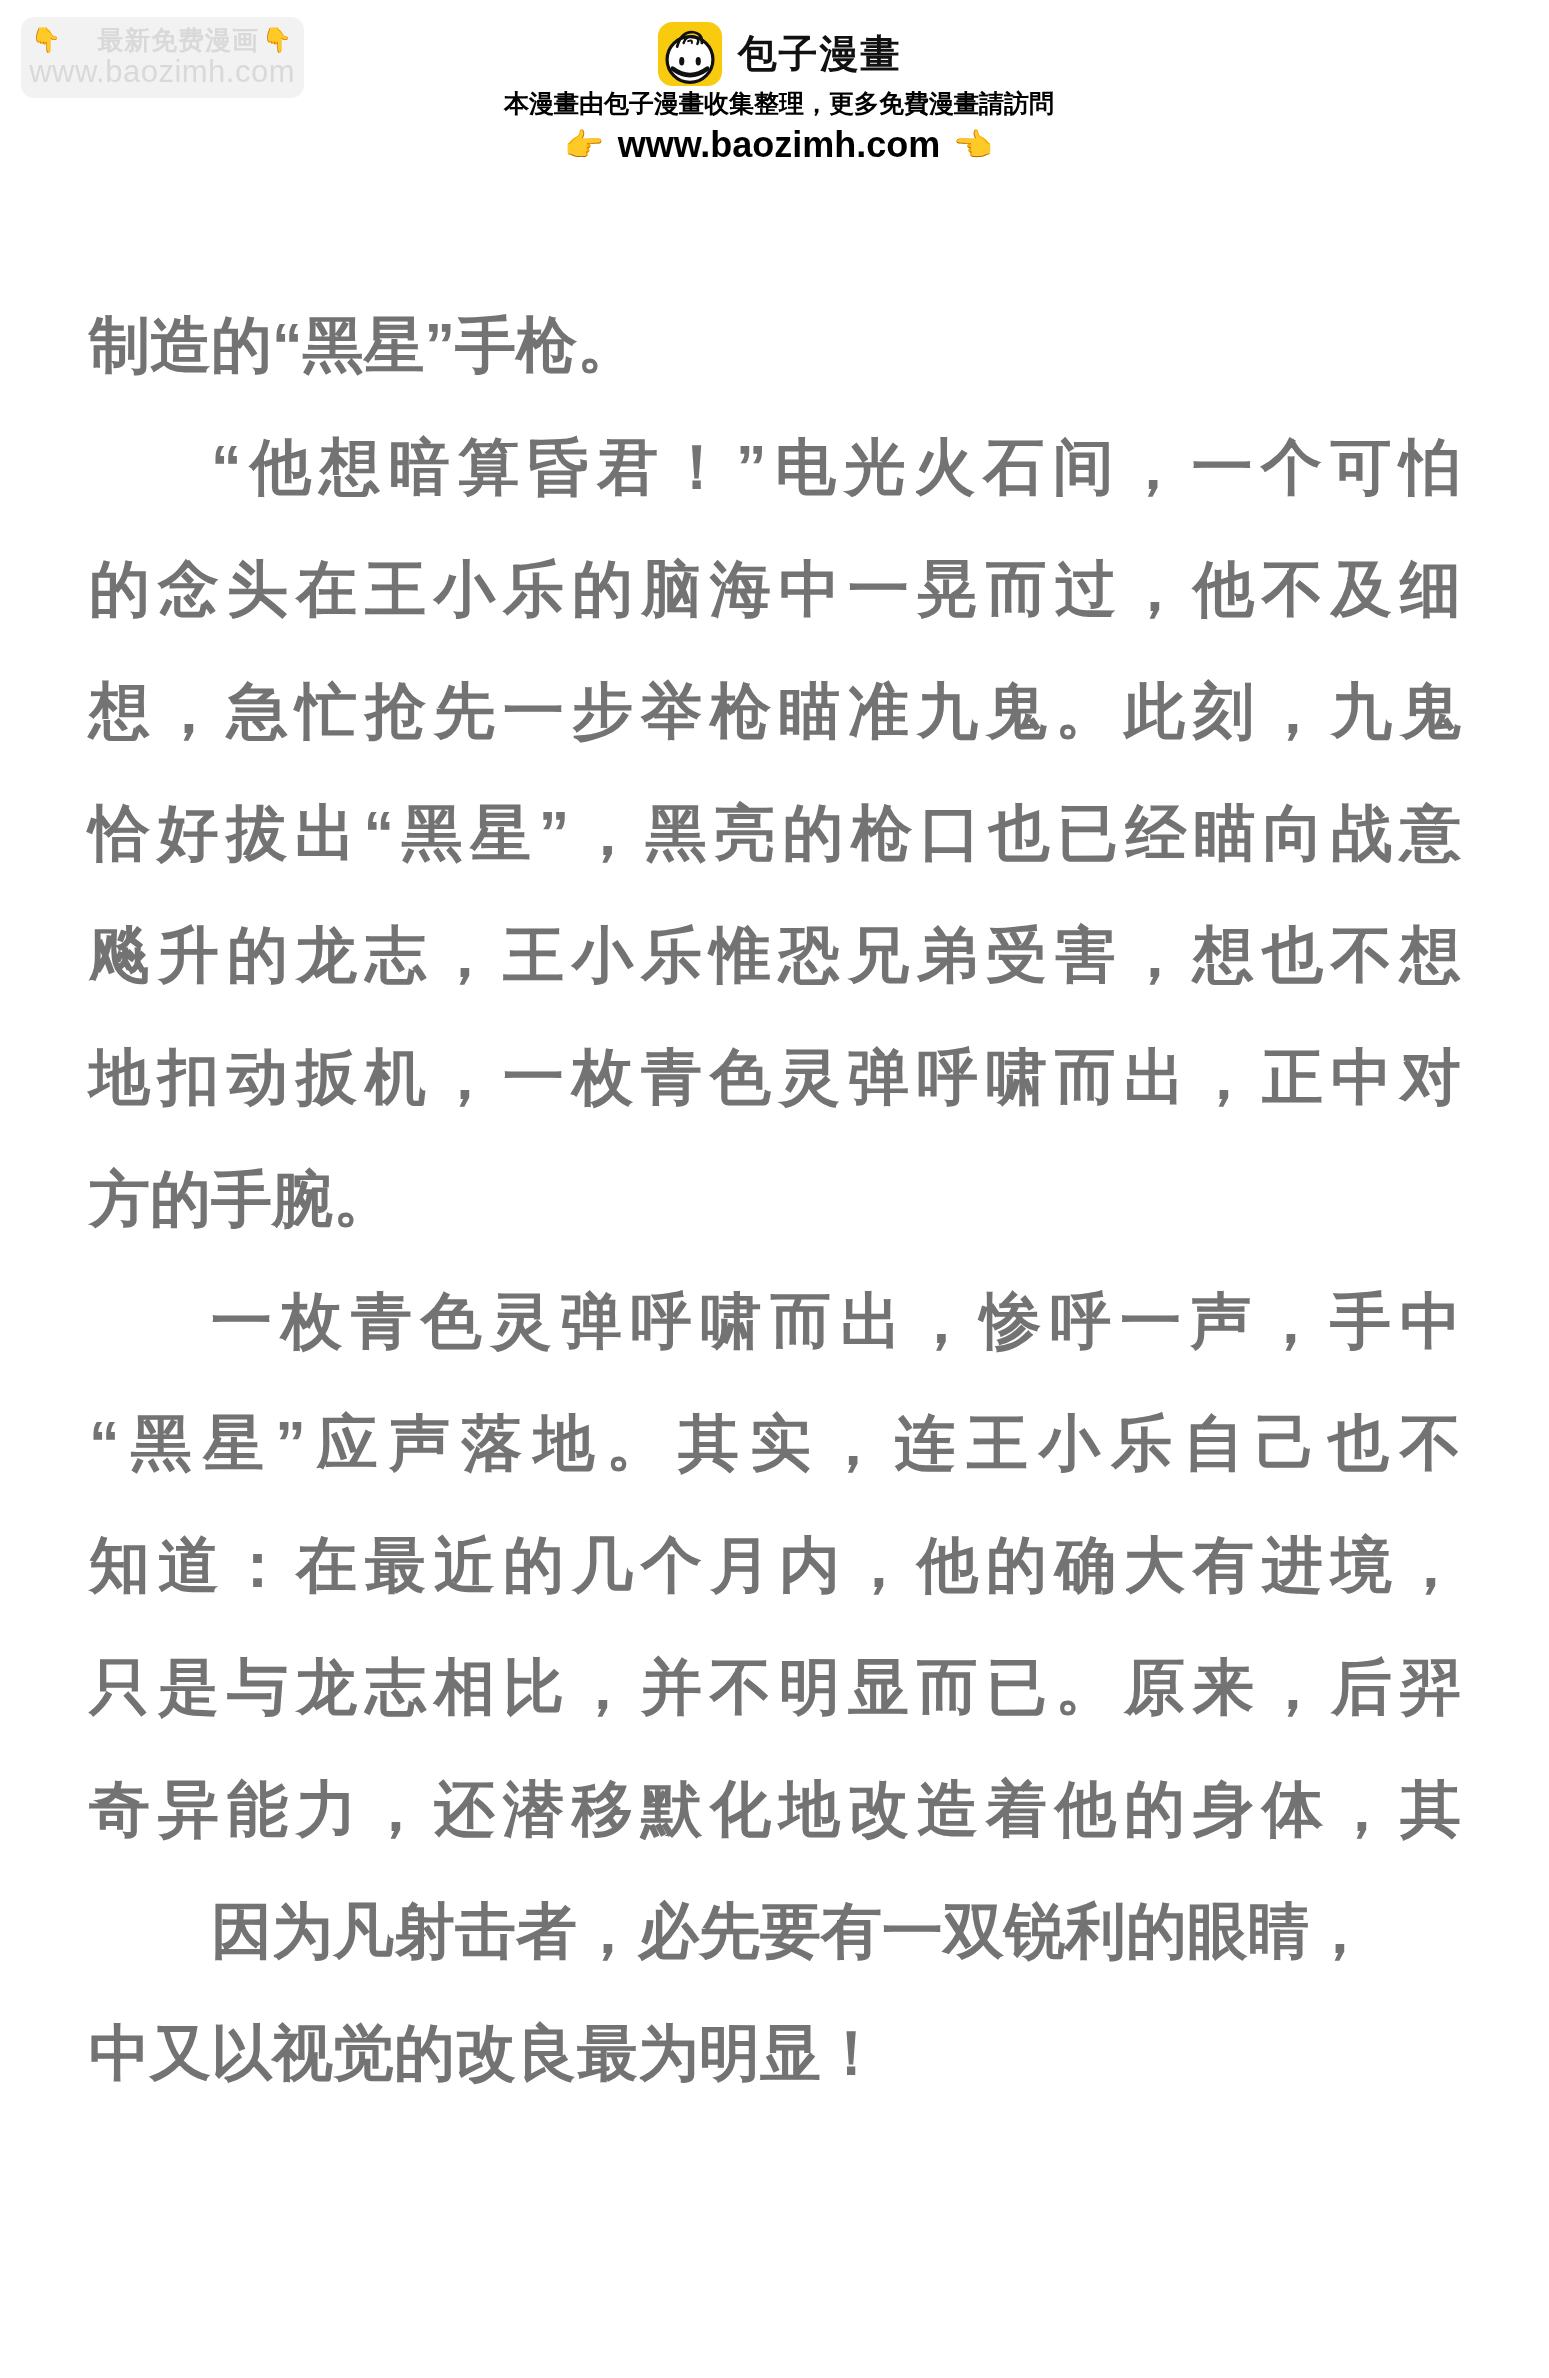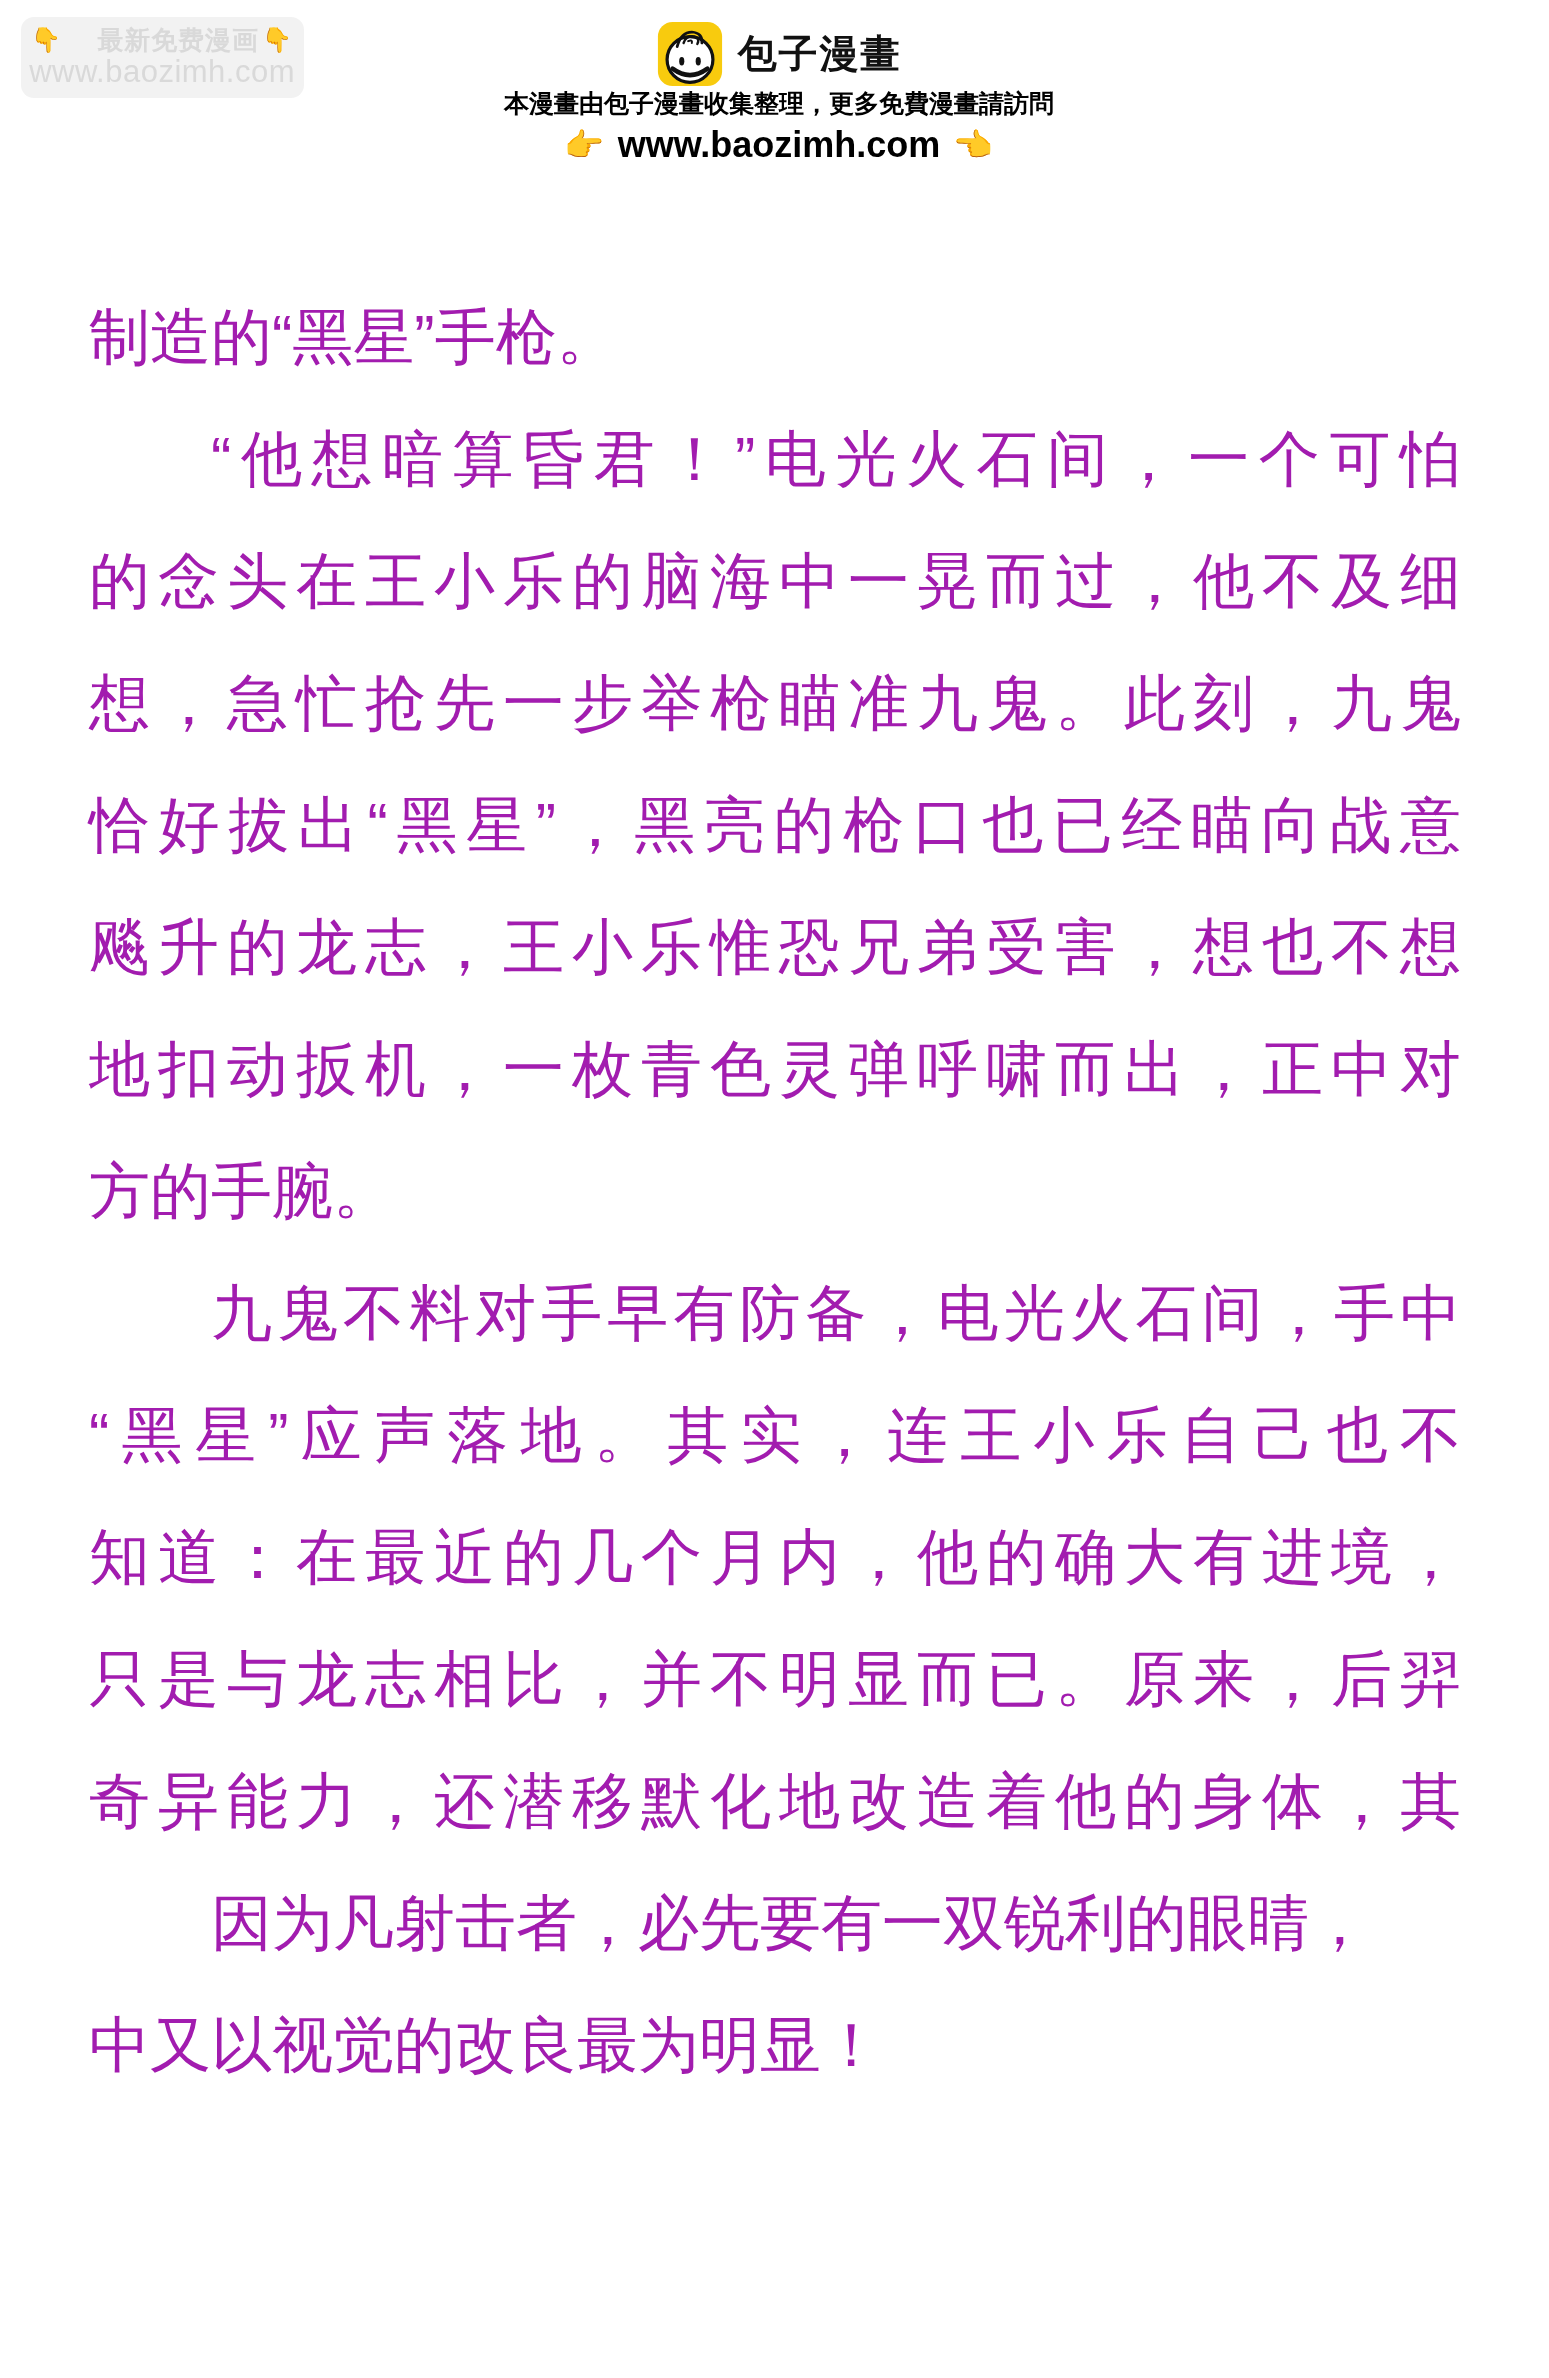--- a/index.html
+++ b/index.html
@@ -38,22 +38,22 @@
   .logo { width: 66px; height: 66px; display: inline-block; }
   .logo svg { width: 66px; height: 66px; display: block; }
   .logo-title { font-size: 39px; font-weight: bold; color: #111; letter-spacing: 1.9px; }
   .subtitle { margin-top: 0; font-size: 25px; font-weight: bold; color: #000; }
   .url-row { margin-top: 4.7px; display: flex; align-items: center; gap: 13px; }
   .url-row .hand { font-size: 32px; }
   .site-url { font-size: 36px; font-weight: bold; color: #000; text-decoration: none; }
 
   
   .body-text {
-    position: absolute; top: 276px; left: 89px; width: 1372px;
-    font-size: 61px; font-weight: normal; color: #a21caf;
+    position: absolute; top: 284px; left: 89px; width: 1372px;
+    font-size: 61px; font-weight: bold; color: #737373;
     line-height: 122px;
   }
   .line { text-align: justify; text-align-last: left; }
   .line.just { text-align-last: justify; }
   .line.indent { text-indent: 2em; }
 </style>
 </head>
 <body>
 
 <div class="watermark">
@@ -91,21 +91,21 @@
 
 <div class="body-text">
   <div class="line">制造的“黑星”手枪。</div>
   <div class="line indent just">“他想暗算昏君！”电光火石间，一个可怕</div>
   <div class="line just">的念头在王小乐的脑海中一晃而过，他不及细</div>
   <div class="line just">想，急忙抢先一步举枪瞄准九鬼。此刻，九鬼</div>
   <div class="line just">恰好拔出“黑星”，黑亮的枪口也已经瞄向战意</div>
   <div class="line just">飚升的龙志，王小乐惟恐兄弟受害，想也不想</div>
   <div class="line just">地扣动扳机，一枚青色灵弹呼啸而出，正中对</div>
   <div class="line">方的手腕。</div>
-  <div class="line indent just">九鬼不料对手早有防备，电光火石间，手中</div>
+  <div class="line indent just">一枚青色灵弹呼啸而出，惨呼一声，手中</div>
   <div class="line just">“黑星”应声落地。其实，连王小乐自己也不</div>
   <div class="line just">知道：在最近的几个月内，他的确大有进境，</div>
   <div class="line just">只是与龙志相比，并不明显而已。原来，后羿</div>
   <div class="line just">奇异能力，还潜移默化地改造着他的身体，其</div>
   <div class="line indent">因为凡射击者，必先要有一双锐利的眼睛，</div>
   <div class="line">中又以视觉的改良最为明显！</div>
 </div>
 
 
 </body></html>

